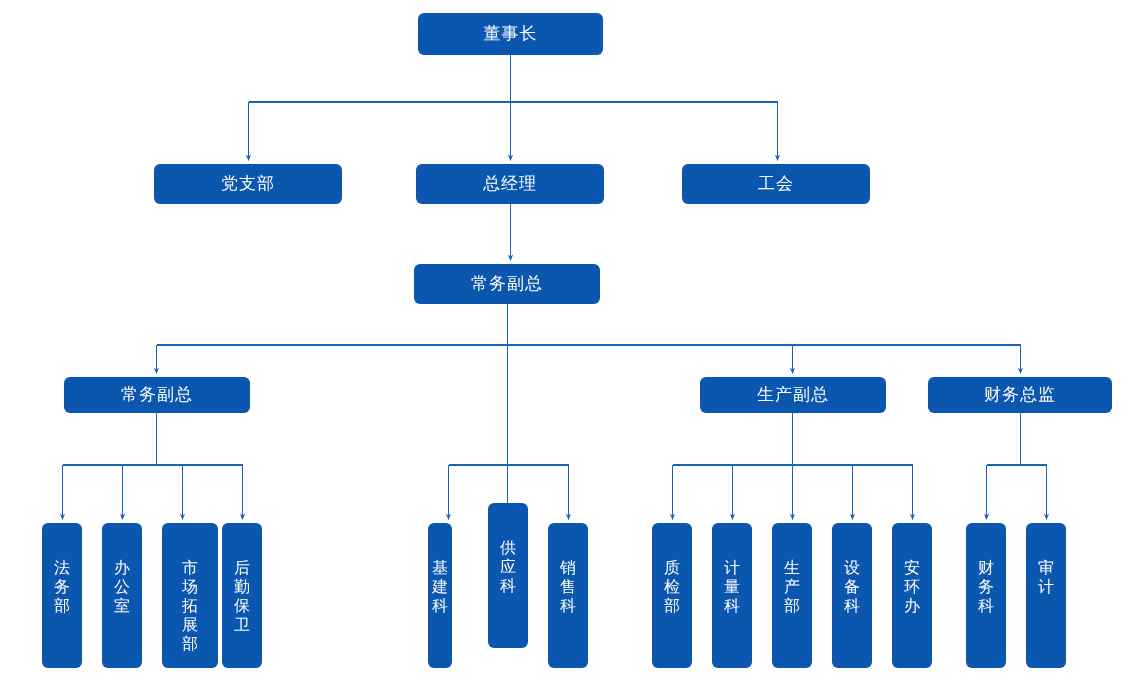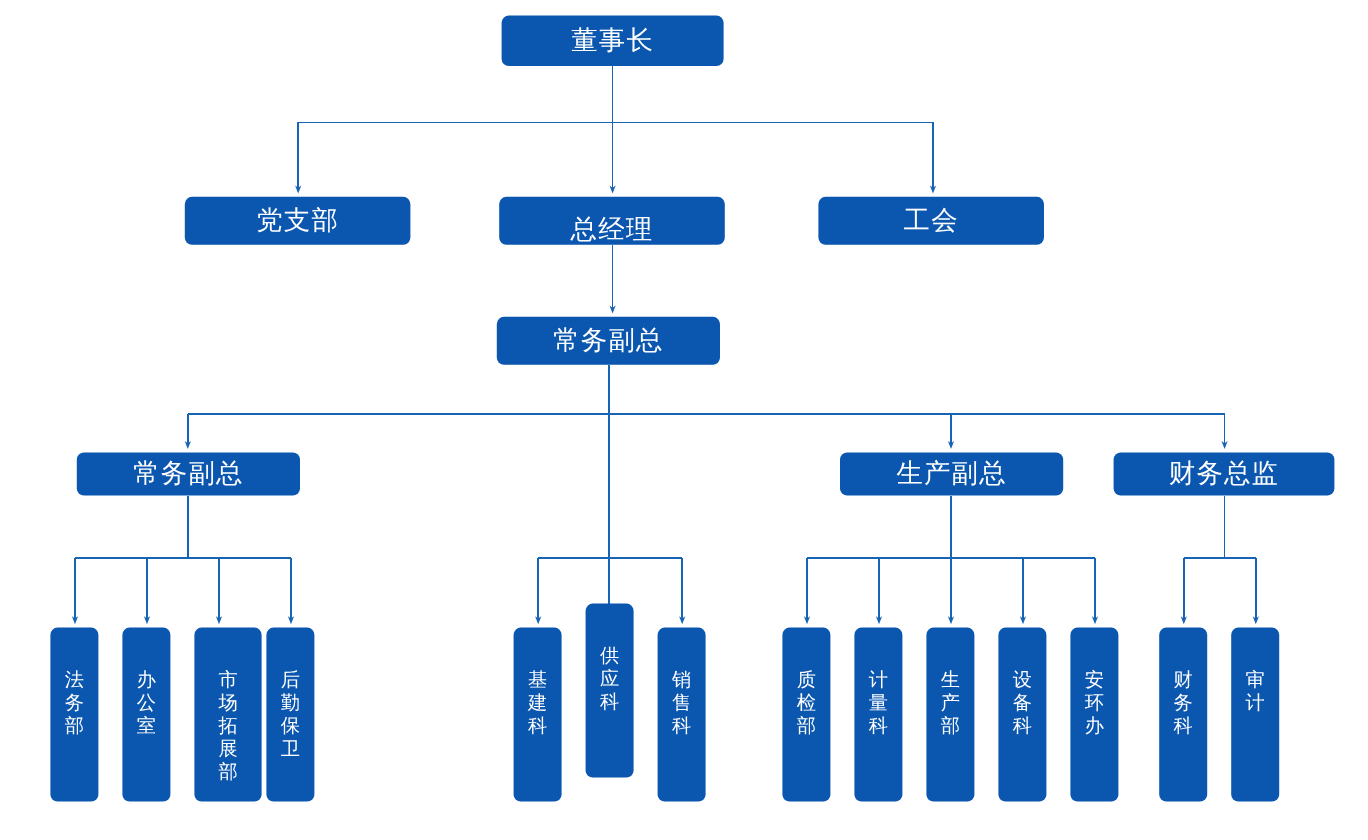--- a/index.html
+++ b/index.html
@@ -32,21 +32,21 @@
     background: #0B56AE;
     border-radius: 6px;
     color: #ffffff;
     display: flex;
     align-items: center;
     justify-content: center;
     box-sizing: border-box;
     z-index: 2;
   }
   .node.horiz {
-    font-size: 22px;
+    font-size: 17px;
     letter-spacing: 1px;
     line-height: 1.2;
   }
   .node.vert {
     align-items: flex-start;
     justify-content: center;
     padding-top: 36px;
     font-size: 16px;
     line-height: 1.18;
     letter-spacing: 0.5px;
@@ -114,21 +114,21 @@
     </g>
   </svg>
 
   <div class="node horiz" style="left: 418px; top: 13px; width: 185px; height: 42px; background: rgb(11, 86, 174);">
     <span>董事长</span>
   </div>
 
   <div class="node horiz" style="left: 154px; top: 164px; width: 188px; height: 40px; background: rgb(11, 86, 174);">
     <span>党支部</span>
   </div>
-  <div class="node horiz" style="left: 416px; top: 164px; width: 188px; height: 40px; background: rgb(11, 86, 174); align-items: flex-end;">
+  <div class="node horiz" style="left: 416px; top: 164px; width: 188px; height: 40px; background: rgb(11, 86, 174);">
     <span>总经理</span>
   </div>
   <div class="node horiz" style="left: 682px; top: 164px; width: 188px; height: 40px; background: rgb(11, 86, 174);">
     <span>工会</span>
   </div>
 
   <div class="node horiz" style="left: 414px; top: 264px; width: 186px; height: 40px; background: rgb(11, 86, 174);">
     <span>常务副总</span>
   </div>
 
@@ -148,21 +148,21 @@
   <div class="node vert" style="left: 102px; top: 523px; width: 40px; height: 145px; background: rgb(11, 86, 174);">
     <span class="vtext">办公室</span>
   </div>
   <div class="node vert" style="left: 162px; top: 523px; width: 56px; height: 145px; background: rgb(11, 86, 174);">
     <span class="vtext">市场拓展部</span>
   </div>
   <div class="node vert" style="left: 222px; top: 523px; width: 40px; height: 145px; background: rgb(11, 86, 174);">
     <span class="vtext">后勤保卫</span>
   </div>
 
-  <div class="node vert" style="left: 428px; top: 523px; width: 40px; height: 145px; background: rgb(11, 86, 174);">
+  <div class="node vert" style="left: 428px; top: 523px; width: 24px; height: 145px; background: rgb(11, 86, 174);">
     <span class="vtext">基建科</span>
   </div>
   <div class="node vert" style="left: 488px; top: 503px; width: 40px; height: 145px; background: rgb(11, 86, 174);">
     <span class="vtext">供应科</span>
   </div>
   <div class="node vert" style="left: 548px; top: 523px; width: 40px; height: 145px; background: rgb(11, 86, 174);">
     <span class="vtext">销售科</span>
   </div>
 
   <div class="node vert" style="left: 652px; top: 523px; width: 40px; height: 145px; background: rgb(11, 86, 174);">

